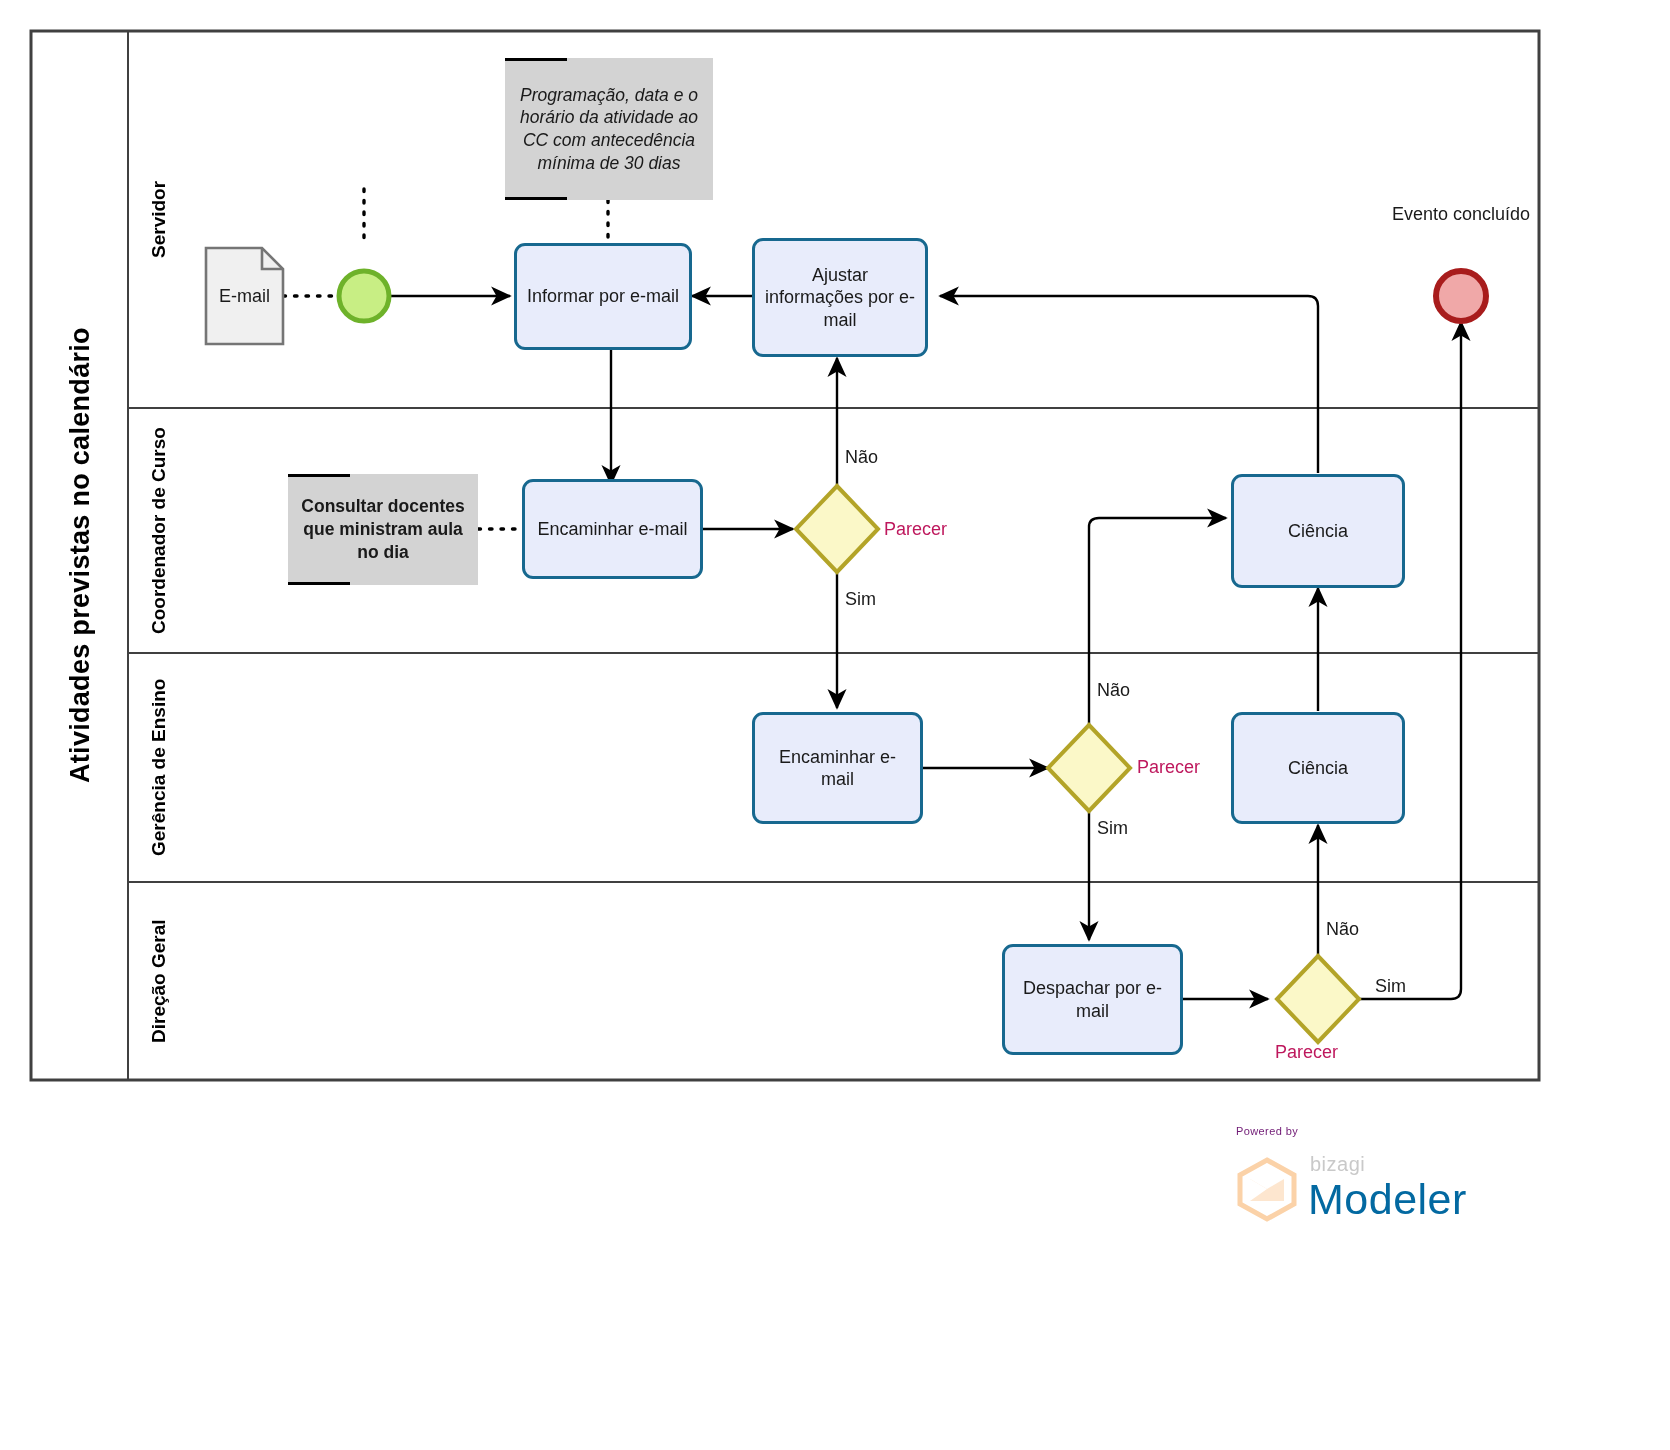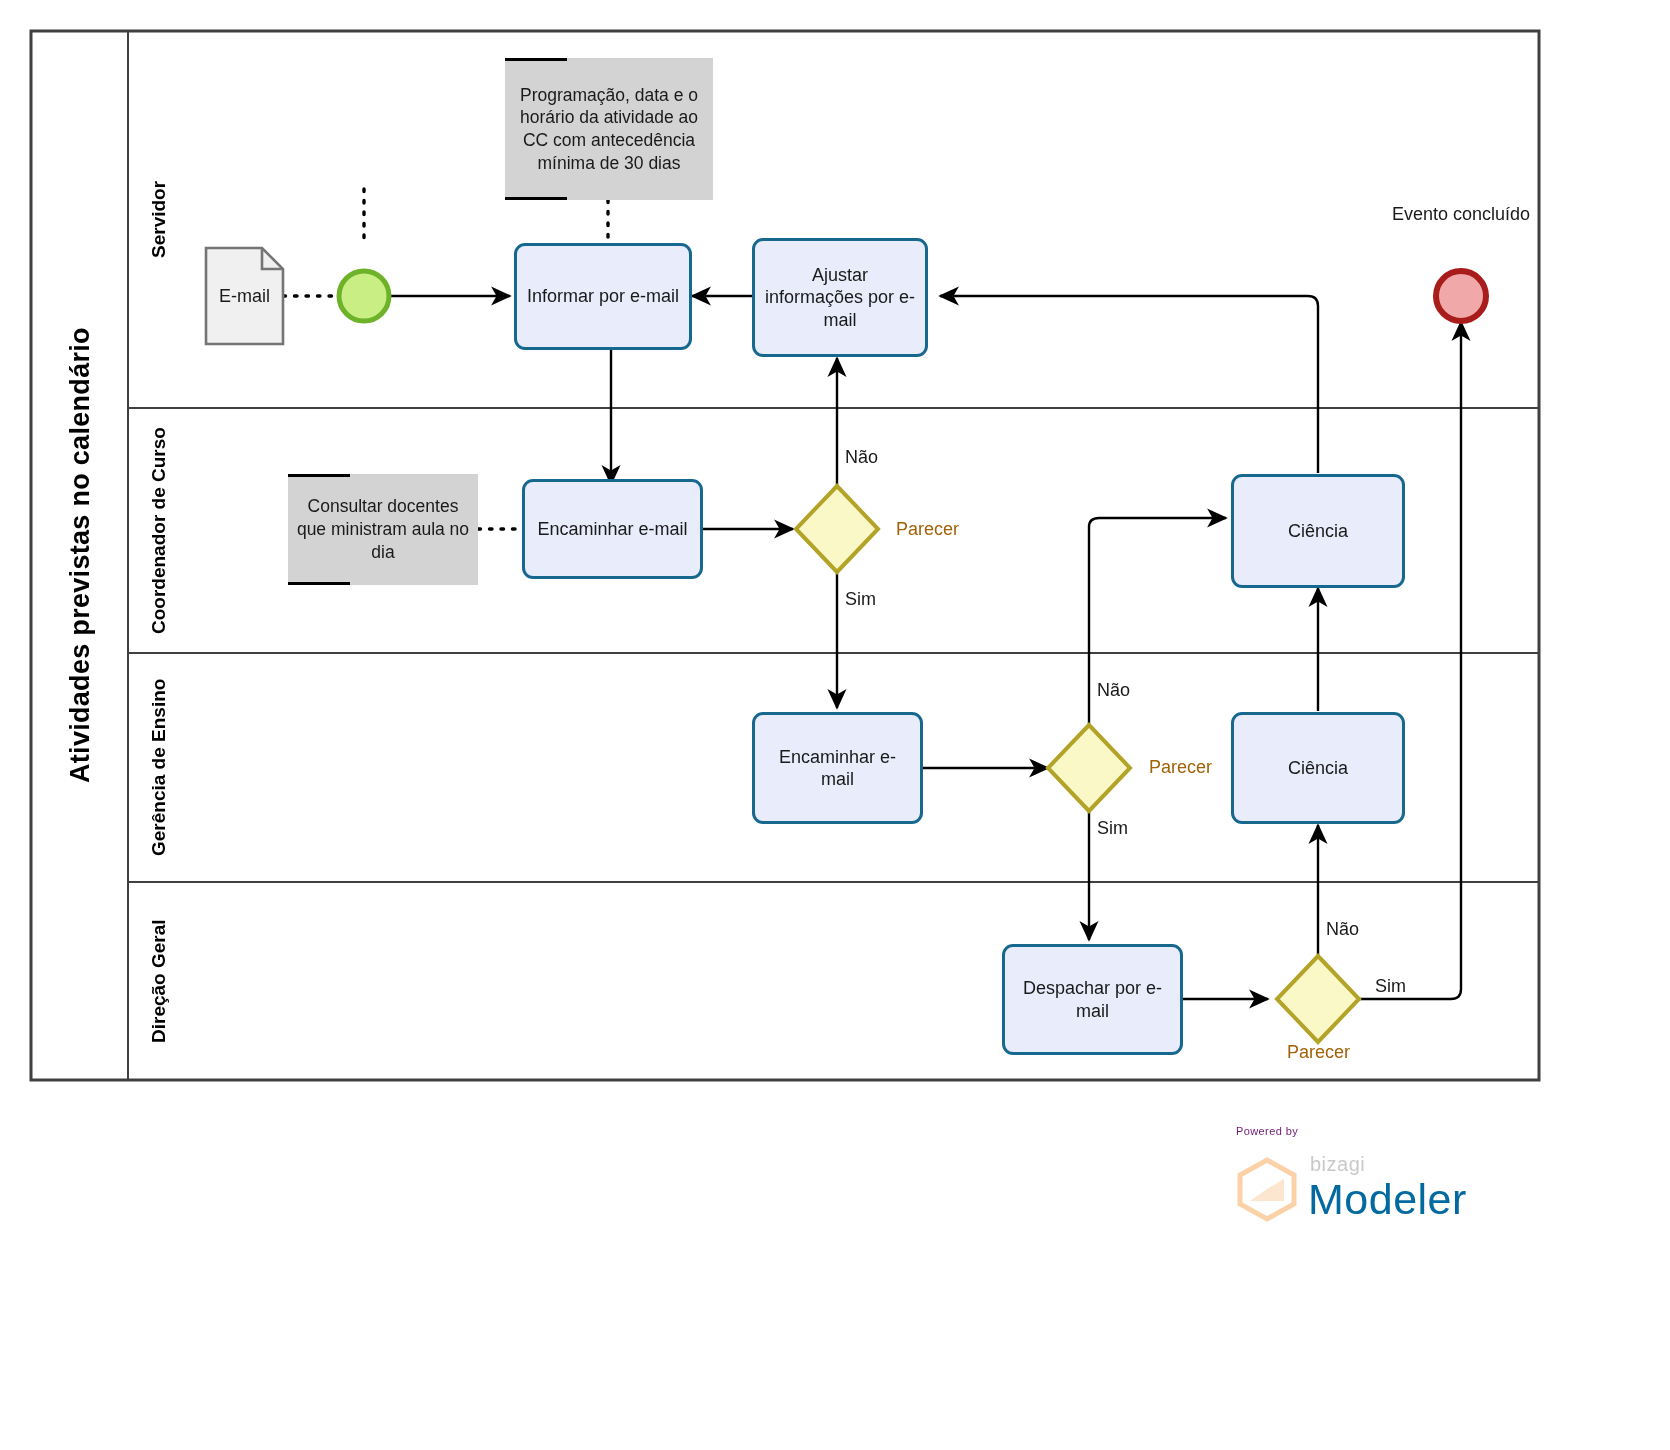--- a/index.html
+++ b/index.html
@@ -54,21 +54,21 @@
   }
 
   .datobj{
     position:absolute;
     display:flex;align-items:center;justify-content:center;
     font-size:18px;color:#1a1a1a;
   }
   .datobj .doc-label{position:relative;z-index:2;}
 
   .gw-label{
-    position:absolute;font-size:18px;color:#a16207;white-space:nowrap;margin-left:12px;
+    position:absolute;font-size:18px;color:#be185d;white-space:nowrap;
   }
   .flow-label{
     position:absolute;font-size:18px;color:#1a1a1a;white-space:nowrap;
   }
   .evt-label{
     position:absolute;font-size:18px;color:#1a1a1a;line-height:1.25;
   }
 
   .brand{
     position:absolute;display:flex;align-items:flex-end;
@@ -156,23 +156,23 @@
   </svg>
 
   <div class="pool-title" style="left:33px;top:33px;width:95px;height:1045px;">Atividades previstas no calendário</div>
 
   <div class="lane-title" style="left:130px;top:33px;width:58px;height:373px;">Servidor</div>
   <div class="lane-title" style="left:130px;top:410px;width:58px;height:241px;">Coordenador de Curso</div>
   <div class="lane-title" style="left:130px;top:655px;width:58px;height:225px;">Gerência de Ensino</div>
   <div class="lane-title" style="left:130px;top:884px;width:58px;height:194px;">Direção Geral</div>
 
 
-  <div class="annot" style="left:505px;top:58px;width:208px;height:142px;">Programação, data e o horário da atividade ao CC com antecedência mínima de 30 dias</div>
-
-  <div class="annot" style="left:288px;top:474px;width:190px;height:111px;">Consultar docentes que ministram aula no dia</div>
+  <div class="annot" style="left:505px;top:58px;width:208px;height:142px;font-style:italic;">Programação, data e o horário da atividade ao CC com antecedência mínima de 30 dias</div>
+
+  <div class="annot" style="left:288px;top:474px;width:190px;height:111px;font-weight:bold;">Consultar docentes que ministram aula no dia</div>
 
   <div class="datobj" style="left:206px;top:268px;width:77px;height:56px;">
     <span class="doc-label">E-mail</span>
   </div>
 
   <div class="task" style="left:752px;top:238px;width:176px;height:119px;">Ajustar informações por e-mail</div>
 
   <div class="task" style="left:514px;top:243px;width:178px;height:107px;">Informar por e-mail</div>
 
   <div class="task" style="left:522px;top:479px;width:181px;height:100px;">Encaminhar e-mail</div>

